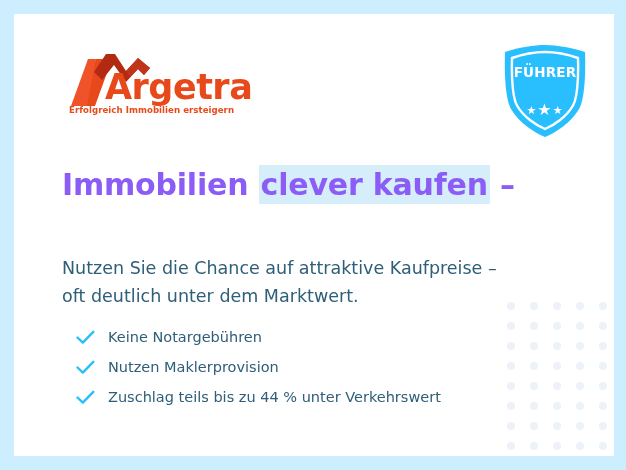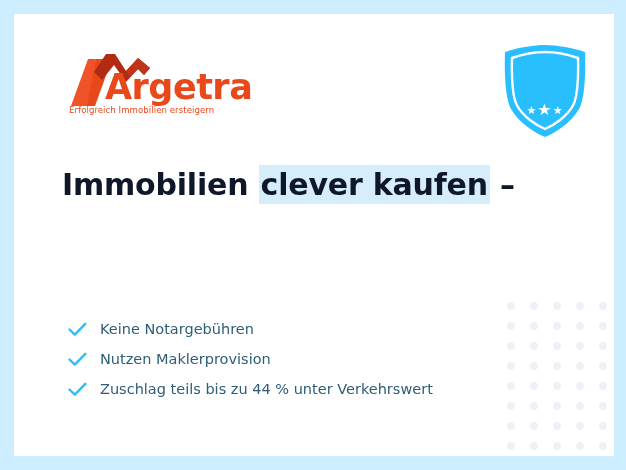--- a/index.html
+++ b/index.html
@@ -71,21 +71,21 @@
     letter-spacing: -0.5px;
     line-height: 1;
     font-family: "DejaVu Sans", sans-serif;
     text-align: center;
   }
   #logo-tagline {
     position: absolute;
     left: 11px;
     top: 61px;
     font-size: 8.6px;
-    font-weight: normal;
+    font-weight: bold;
     color: #E8491B;
     letter-spacing: 0.05px;
     white-space: nowrap;
     font-family: "DejaVu Sans", sans-serif;
   }
 
   
   #badge {
     position: absolute;
     left: 481px;
@@ -118,21 +118,21 @@
     letter-spacing: 1px;
   }
   #badge-stars .star-big { font-size: 16px; vertical-align: -1px; }
 
   
   #headline {
     position: absolute;
     left: 48px;
     top: 131px;
     width: 520px;
-    color: #0f172a;
+    color: #8b5cf6;
     font-size: 30px;
     font-weight: bold;
     line-height: 39px;
     letter-spacing: -0.2px;
     font-family: "DejaVu Sans", sans-serif;
   }
   #headline .hl {
     background: #D6EEF9;
     padding: 2px 2px;
     box-decoration-break: clone;
@@ -239,32 +239,37 @@
   </div>
 
   <div id="badge">
     <svg width="100" height="96" viewBox="0 0 100 96" xmlns="http://www.w3.org/2000/svg">
       <path d="M50 2 C38 2 22 5 10 9 C10 9 8 52 16 66 C24 80 40 90 50 94
                C60 90 76 80 84 66 C92 52 90 9 90 9 C78 5 62 2 50 2 Z" fill="#29BFFF"></path>
       <path d="M50 9 C40 9 27 11.5 17 15 C17 15 15.5 51 22 62.5 C28.5 74 41.5 82.5 50 86
                C58.5 82.5 71.5 74 78 62.5 C84.5 51 83 15 83 15 C73 11.5 60 9 50 9 Z" fill="none" stroke="#FFFFFF" stroke-width="2.4"></path>
     </svg>
     <div id="badge-text">
+      <div>FÜHRER</div>
     </div>
     <div id="badge-stars">
       <span>★</span><span class="star-big">★</span><span>★</span>
     </div>
   </div>
 
   <h1 id="headline">
     <span><span>Immobilien </span><span class="hl">clever kaufen</span><span> –</span></span><br>
   </h1>
 
-
-  <ul id="checklist" style="list-style:none;margin:4px;padding:0;">
+  <p id="subheading">
+    <span>Nutzen Sie die Chance auf attraktive Kaufpreise –</span><br>
+    <span>oft deutlich unter dem Marktwert.</span>
+  </p>
+
+  <ul id="checklist" style="list-style:none;margin:12px;padding:0;">
     <li class="check-item">
       <span class="check-icon">
         <svg width="19" height="15" viewBox="0 0 19 15" xmlns="http://www.w3.org/2000/svg">
           <path d="M1.5 7.5 L6.8 12.6 L17.3 1.8" fill="none" stroke="#29BFFF" stroke-width="2.4" stroke-linecap="round" stroke-linejoin="round"></path>
         </svg>
       </span>
       <span class="check-label">Keine Notargebühren</span>
     </li>
     <li class="check-item">
       <span class="check-icon">

